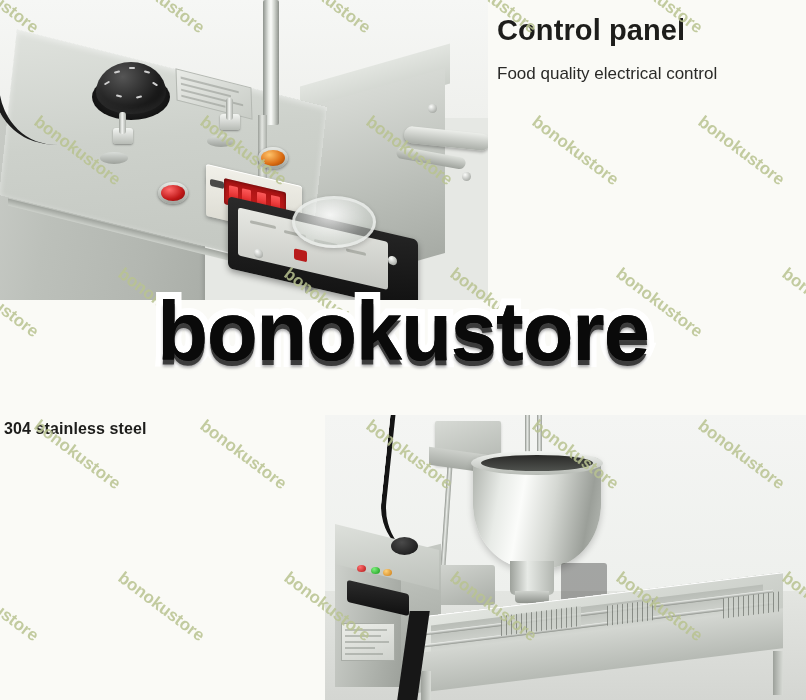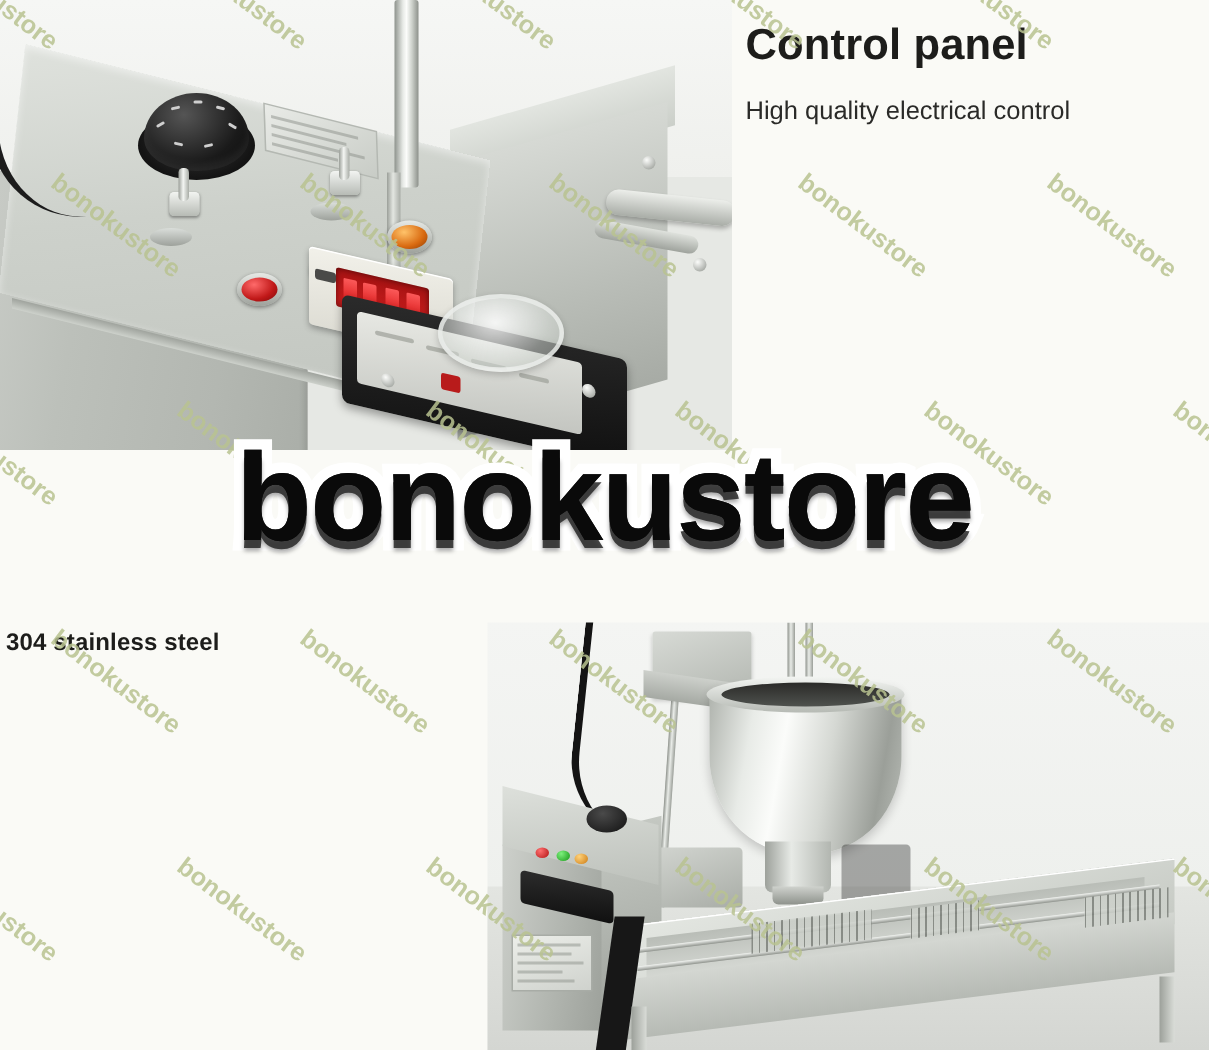--- a/index.html
+++ b/index.html
@@ -381,21 +381,21 @@
       <span class="wm" style="left: -40px; top: 568px;">bonokustore</span>
       <span class="wm" style="left: 126px; top: 568px;">bonokustore</span>
       <span class="wm" style="left: 292px; top: 568px;">bonokustore</span>
       <span class="wm" style="left: 458px; top: 568px;">bonokustore</span>
       <span class="wm" style="left: 624px; top: 568px;">bonokustore</span>
       <span class="wm" style="left: 790px; top: 568px;">bonokustore</span>
     </div>
 
   <div class="txt-block" id="txt-top">
     <h2 class="h-title">Control panel</h2>
-    <p class="h-sub">High quality electrical control</p>
+    <p class="h-sub">Food quality electrical control</p>
   </div>
 
   <div class="txt-block" id="txt-bot">
     <h2 class="h-title">304 stainless steel</h2>
   </div>
 
   <div id="wm-main">
     <span class="wm-main-text">bonokustore</span>
     <span class="wm-main-fill">bonokustore</span>
   </div>

